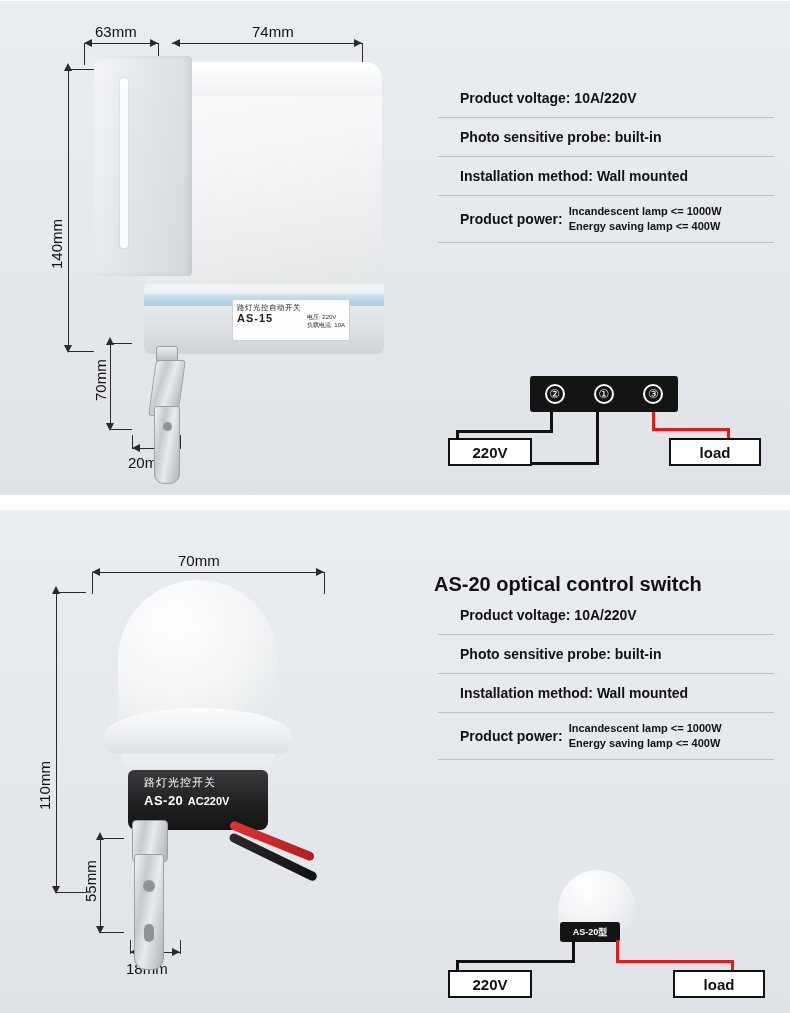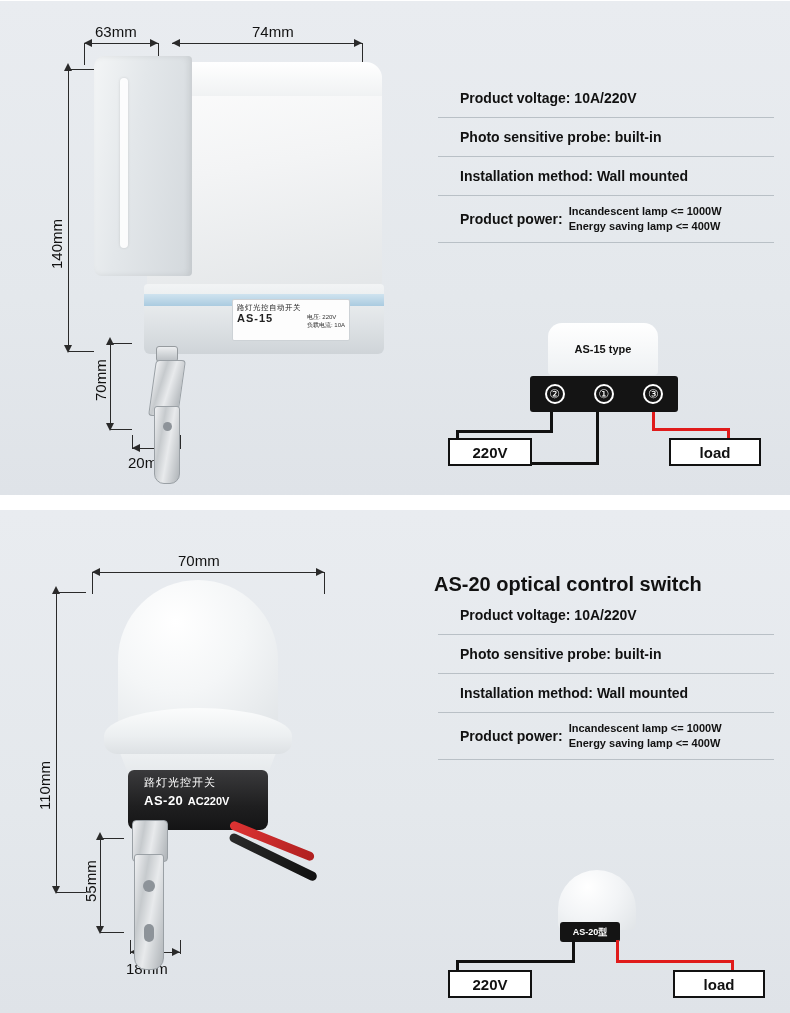--- a/index.html
+++ b/index.html
@@ -231,23 +231,20 @@
       <div class="spec-row power">
         <span class="pw-label">Product power:</span>
         <span class="pw-values">
           <div>Incandescent lamp &lt;= 1000W</div>
           <div>Energy saving lamp &lt;= 400W</div>
         </span>
       </div>
     </div>
 
     <div class="wiring" style="left:0; top:0; width:370px; height:495px;">
-      <div class="as15-type-box" style="left:128px; top:322px; width:110px; height:52px;">
-        <span>AS-15 type</span>
-      </div>
       <div class="term-bar" style="left:110px; top:375px; width:148px; height:36px;">
         <span class="term">②</span>
         <span class="term">①</span>
         <span class="term">③</span>
       </div>
 
       <div class="wline" style="left:130px; top:411px; width:3px; height:20px;"></div>
       <div class="wline" style="left:36px; top:429px; width:97px; height:3px;"></div>
       <div class="wline" style="left:36px; top:429px; width:3px; height:14px;"></div>
       <div class="wline" style="left:176px; top:411px; width:3px; height:52px;"></div>

